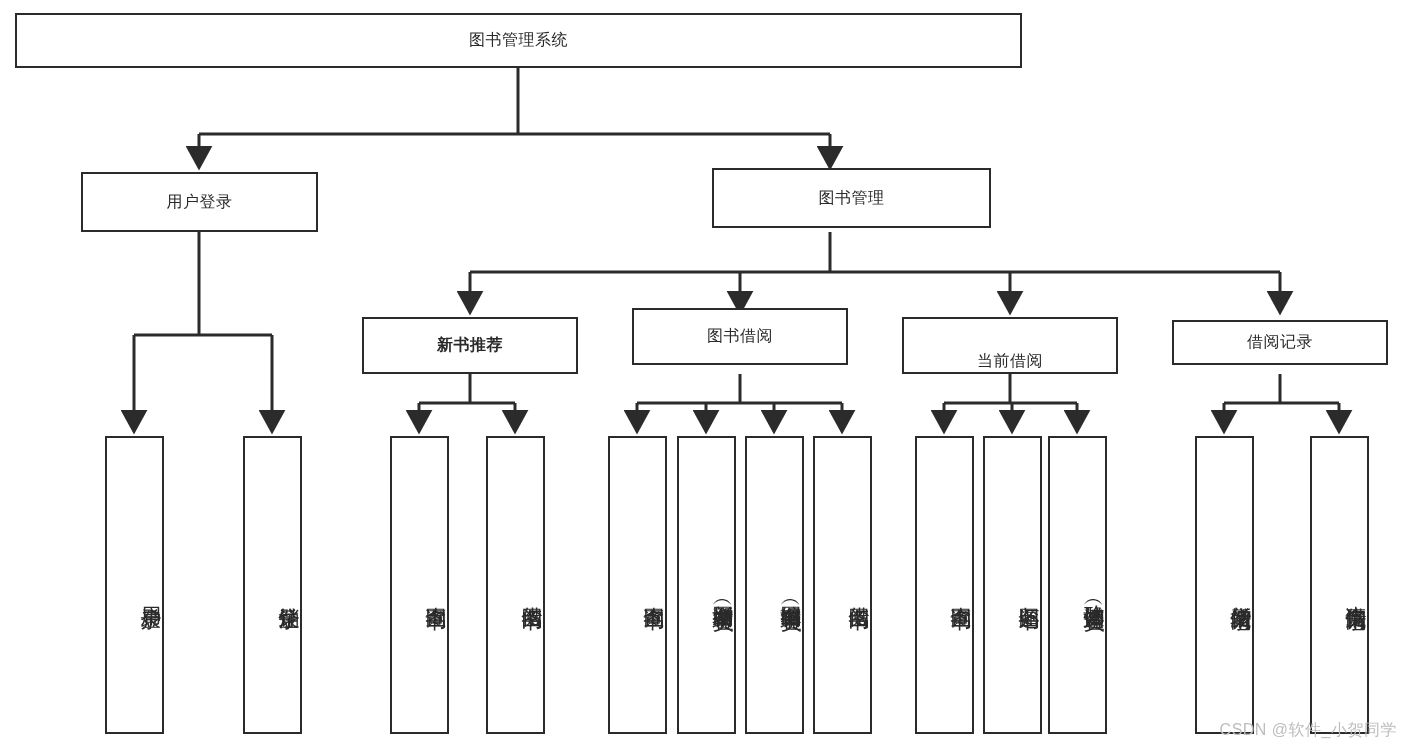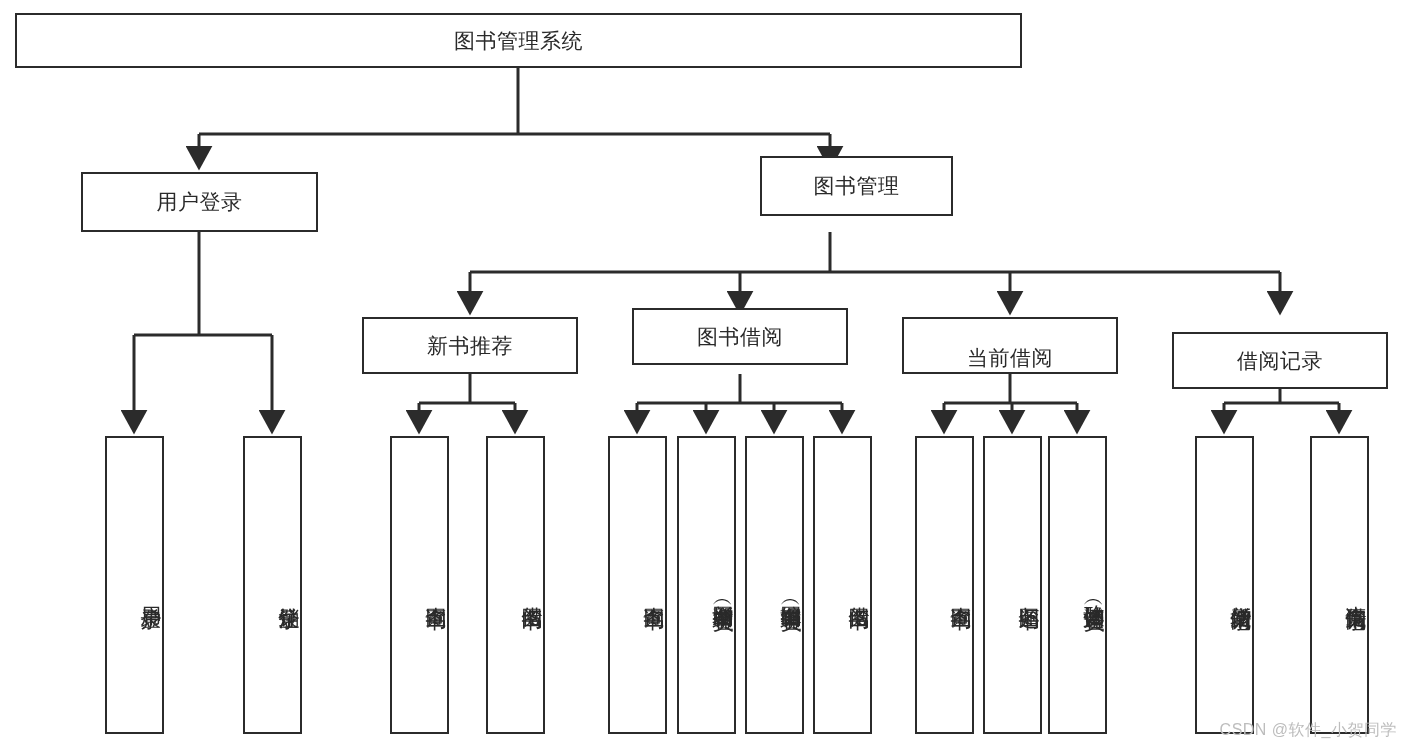--- a/index.html
+++ b/index.html
@@ -29,21 +29,21 @@
     box-sizing: border-box;
     background: #ffffff;
     border: 2px solid #2b2b2b;
     display: flex;
     align-items: center;
     justify-content: center;
     color: #2a2a2a;
     text-align: center;
   }
   .node.horiz {
-    font-size: 21px;
+    font-size: 16px;
     letter-spacing: 0.5px;
   }
   .node.vert {
     writing-mode: vertical-rl;
     text-orientation: upright;
     font-size: 21px;
     letter-spacing: 1px;
     line-height: 1.08;
     padding-top: 14px;
     align-items: flex-start;
@@ -123,34 +123,34 @@
     </g>
   </svg>
 
   <div class="node horiz" style="left:15px; top:13px; width:1007px; height:55px;">
     <span>图书管理系统</span>
   </div>
 
   <div class="node horiz" style="left:81px; top:172px; width:237px; height:60px;">
     <span>用户登录</span>
   </div>
-  <div class="node horiz" style="left:712px; top:156px; width:193px; height:60px;margin-left:48px;">
+  <div class="node horiz" style="left:712px; top:168px; width:279px; height:60px;">
     <span>图书管理</span>
   </div>
 
-  <div class="node horiz" style="left:362px; top:317px; width:216px; height:57px;">
+  <div class="node horiz" style="left:362px; top:317px; width:216px; height:57px;font-weight:bold;">
     <span>新书推荐</span>
   </div>
   <div class="node horiz" style="left:632px; top:308px; width:216px; height:57px;">
     <span>图书借阅</span>
   </div>
   <div class="node horiz" style="left:902px; top:317px; width:216px; height:57px;align-items:flex-end;">
     <span>当前借阅</span>
   </div>
-  <div class="node horiz" style="left:1172px; top:332px; width:216px; height:57px;">
+  <div class="node horiz" style="left:1172px; top:320px; width:216px; height:45px;">
     <span>借阅记录</span>
   </div>
 
   <div class="node vert" style="left:105px; top:436px; width:59px; height:298px;">
     <span class="vtext">用户登录</span>
   </div>
   <div class="node vert" style="left:243px; top:436px; width:59px; height:298px;">
     <span class="vtext">注销登录</span>
   </div>
 

